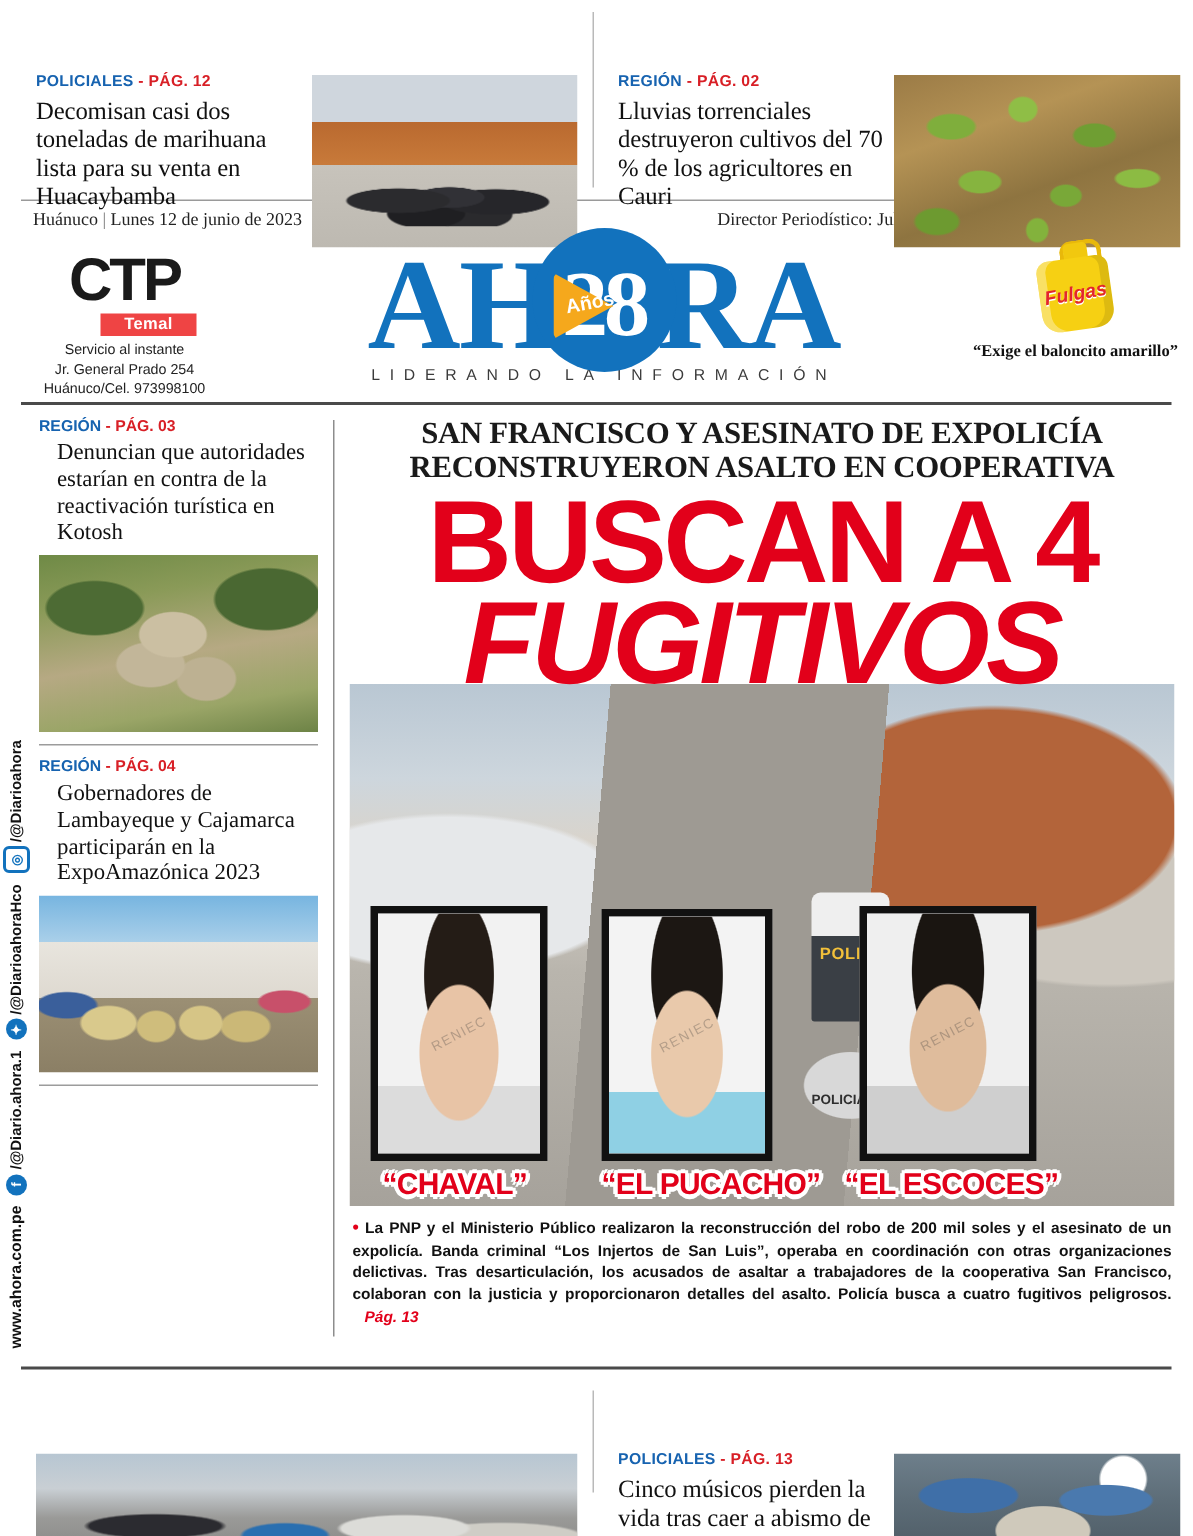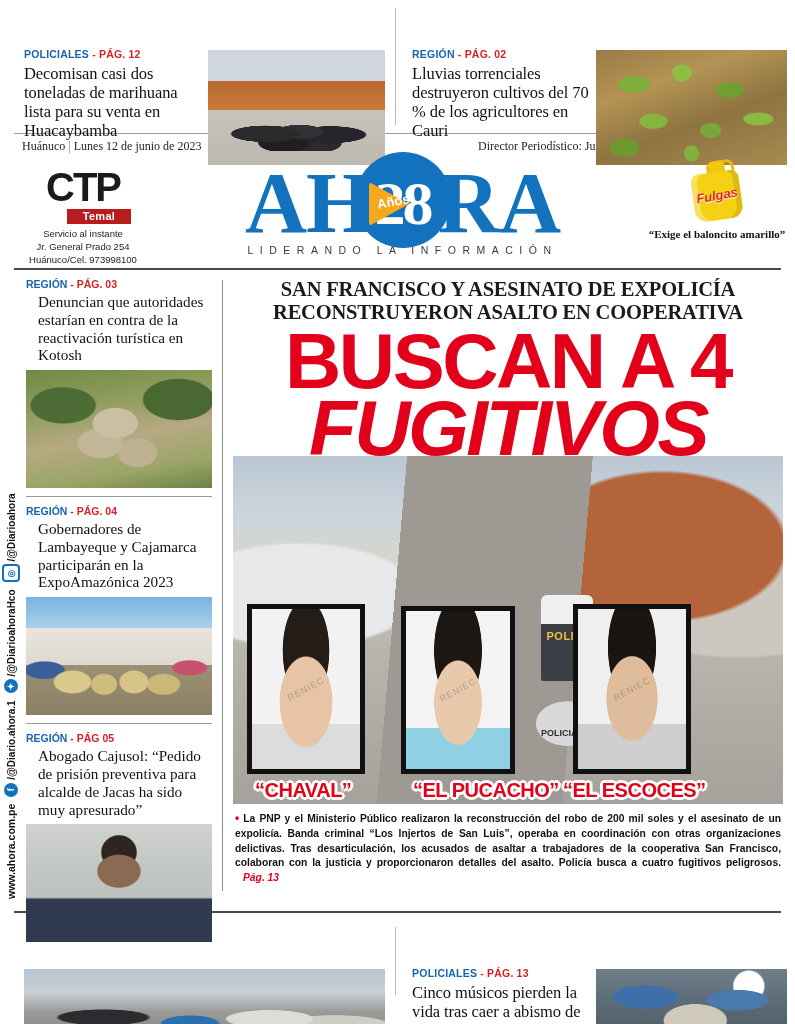--- a/index.html
+++ b/index.html
@@ -33,21 +33,21 @@
   
   .infoline{display:flex;justify-content:space-between;align-items:center;
     padding:5px 14px 2px 22px;font-size:12px;font-family:"Liberation Serif",serif;color:#222;}
   .infoline b{font-weight:normal;}
   .infoline .sep{color:#777;margin:0 3px;}
   .flagbar{display:inline-block;width:5px;height:10px;background:#d81f26;margin:0 1px;vertical-align:-1px;}
 
   .masthead{position:relative;height:112px;display:flex;align-items:flex-start;padding:0 8px;}
   .ctp{width:150px;text-align:center;padding-top:12px;position:relative;}
   .ctp-logo{font-family:"Liberation Sans",sans-serif;font-weight:bold;font-size:40px;letter-spacing:-2px;color:#1a1a1a;line-height:.95;}
-  .ctp-temal{display:inline-block;background:#b91c1c;color:#fff;font-family:"Liberation Sans",sans-serif;
+  .ctp-temal{display:inline-block;background:#ef4444;color:#fff;font-family:"Liberation Sans",sans-serif;
     font-weight:bold;font-size:11px;padding:1px 16px 2px 16px;margin:-7px 0 0 32px;letter-spacing:.3px;}
   .ctp-lines{font-family:"Liberation Sans",sans-serif;font-size:9.5px;line-height:1.35;color:#222;margin-top:4px;}
 
   .brandwrap{flex:1 1 auto;position:relative;text-align:center;}
   .ahora{font-family:"Liberation Serif",serif;font-weight:bold;font-size:86px;color:#1272bd;
     letter-spacing:-1px;line-height:1;margin-top:4px;display:inline-block;position:relative;}
   .tagline{font-family:"Liberation Sans",sans-serif;font-size:10.5px;letter-spacing:6.5px;color:#3b3b3b;margin-top:-2px;}
   .badge28{position:absolute;left:50%;transform:translateX(-50%);top:-4px;width:96px;height:96px;}
   .badge-circle{position:absolute;inset:0;border-radius:50%;background:#1272bd;}
   .badge-num{position:absolute;inset:0;display:flex;align-items:center;justify-content:center;
@@ -99,21 +99,21 @@
   .photo-stage{position:relative;height:348px;margin-top:-6px;}
   .street{position:absolute;inset:0;overflow:hidden;}
   .mug{position:absolute;border:5px solid #111;background:#e9e9ea;overflow:hidden;}
   .mug.m1{left:14px;top:148px;width:108px;height:160px;}
   .mug.m2{left:168px;top:150px;width:104px;height:158px;}
   .mug.m3{left:340px;top:148px;width:108px;height:160px;}
   .alias{position:absolute;bottom:2px;font-family:"Liberation Sans",sans-serif;font-weight:bold;
     font-size:20px;color:#e2001a;letter-spacing:-.5px;
     text-shadow:-2px -2px 0 #fff,2px -2px 0 #fff,-2px 2px 0 #fff,2px 2px 0 #fff,0 3px 0 #fff,3px 0 0 #fff,-3px 0 0 #fff,0 -3px 0 #fff;}
   .alias.a1{left:22px;}
-  .alias.a2{left:180px;}
+  .alias.a2{left:168px;}
   .alias.a3{left:330px;}
 
   .lead{font-family:"Liberation Sans",sans-serif;font-weight:bold;font-size:10.3px;line-height:1.42;
     text-align:justify;color:#111;margin-top:6px;padding:0 2px;}
   .lead .bullet{color:#e2001a;font-size:12px;}
   .lead .pgref{color:#e2001a;font-style:italic;font-weight:bold;margin-left:8px;}
 
   
   .bot-rule{height:2px;background:#4a4a4a;margin:6px 14px 0 14px;}
   .bottom-strip{display:flex;height:90px;padding-top:6px;box-sizing:border-box;}
@@ -328,30 +328,20 @@
           <span class="sec">REGIÓN</span>
           <span class="pg">- PÁG. 04</span>
         </div>
         <h4>Gobernadores de Lambayeque y Cajamarca participarán en la ExpoAmazónica 2023</h4>
         <div class="side-photo">
             <div class="ph ph-expo"></div>
           </div>
       </div>
       <div class="side-rule"></div>
 
-      <div class="side-item">
-        <div class="side-kicker">
-          <span class="sec">REGIÓN</span>
-          <span class="pg">- PÁG 05</span>
-        </div>
-        <h4>Abogado Cajusol: “Pedido de prisión preventiva para alcalde de Jacas ha sido muy apresurado”</h4>
-        <div class="side-photo">
-            <div class="ph ph-lawyer"></div>
-          </div>
-      </div>
     </div>
 
     <div class="col-div"></div>
 
     <div class="main-col">
       <div class="main-kicker">
         <div>SAN FRANCISCO Y ASESINATO DE EXPOLICÍA</div>
         <div>RECONSTRUYERON ASALTO EN COOPERATIVA</div>
       </div>
 

